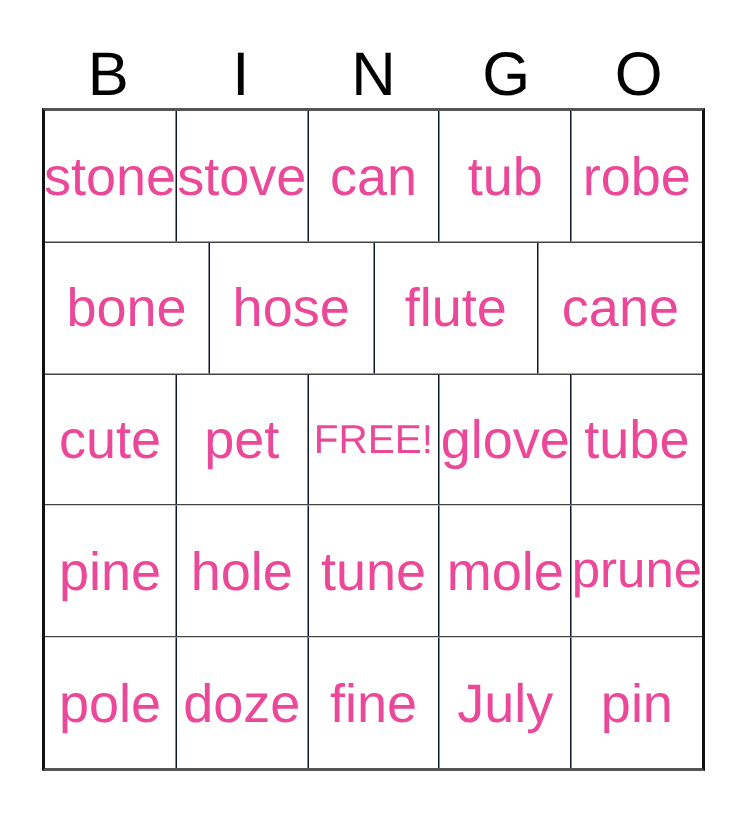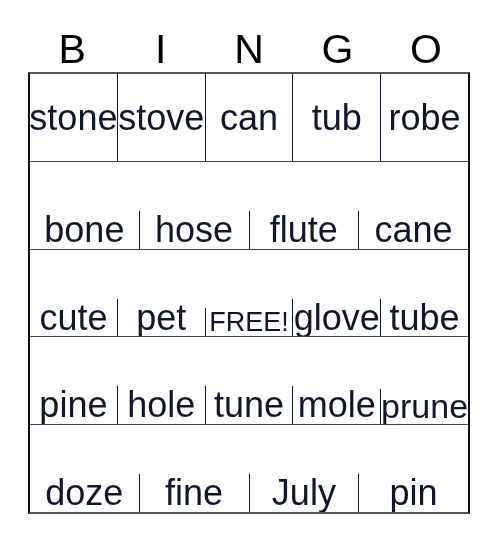--- a/index.html
+++ b/index.html
@@ -62,41 +62,40 @@
     flex-direction: column;
     background: #ffffff;
   }
   .grid-row {
     flex: 1 1 0;
     display: flex;
     min-height: 0;
   }
   .grid-row + .grid-row {
     border-top: 1px solid #444444;
-    align-items: flex-end;
   }
   .cell {
     flex: 1 1 0;
     min-width: 0;
     display: flex;
     align-items: center;
     justify-content: center;
     overflow: hidden;
     background: #ffffff;
   }
   .cell + .cell {
     border-left: 1px solid #0f172a;
   }
   .cell-text {
     display: block;
     white-space: nowrap;
     line-height: 1.05;
     text-align: center;
     font-size: 36px;
-    color: #0f172a;
+    color: #ec4899;
   }
   
   .cell.size-full  .cell-text { font-size: 36px; }
   .cell.size-wide  .cell-text { font-size: 34px; }
   .cell.size-small .cell-text { font-size: 27px; }
 </style>
 </head>
 <body>
 
 <div id="card">
@@ -175,20 +174,23 @@
       <div class="cell size-full">
           <span class="cell-text">mole</span>
         </div>
       <div class="cell size-wide">
           <span class="cell-text">prune</span>
         </div>
     </div>
 
     <div class="grid-row">
       <div class="cell size-full">
+          <span class="cell-text">pole</span>
+        </div>
+      <div class="cell size-full">
           <span class="cell-text">doze</span>
         </div>
       <div class="cell size-full">
           <span class="cell-text">fine</span>
         </div>
       <div class="cell size-full">
           <span class="cell-text">July</span>
         </div>
       <div class="cell size-full">
           <span class="cell-text">pin</span>

